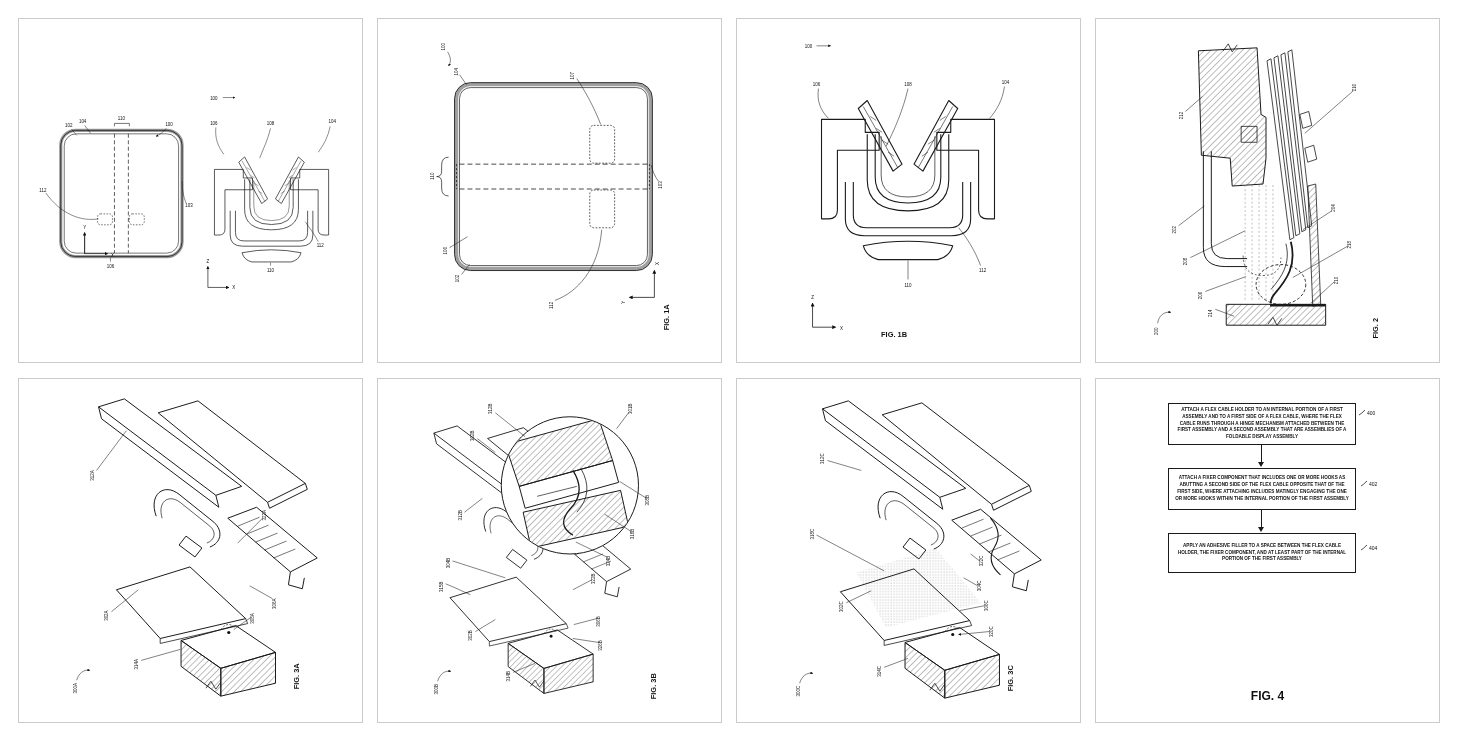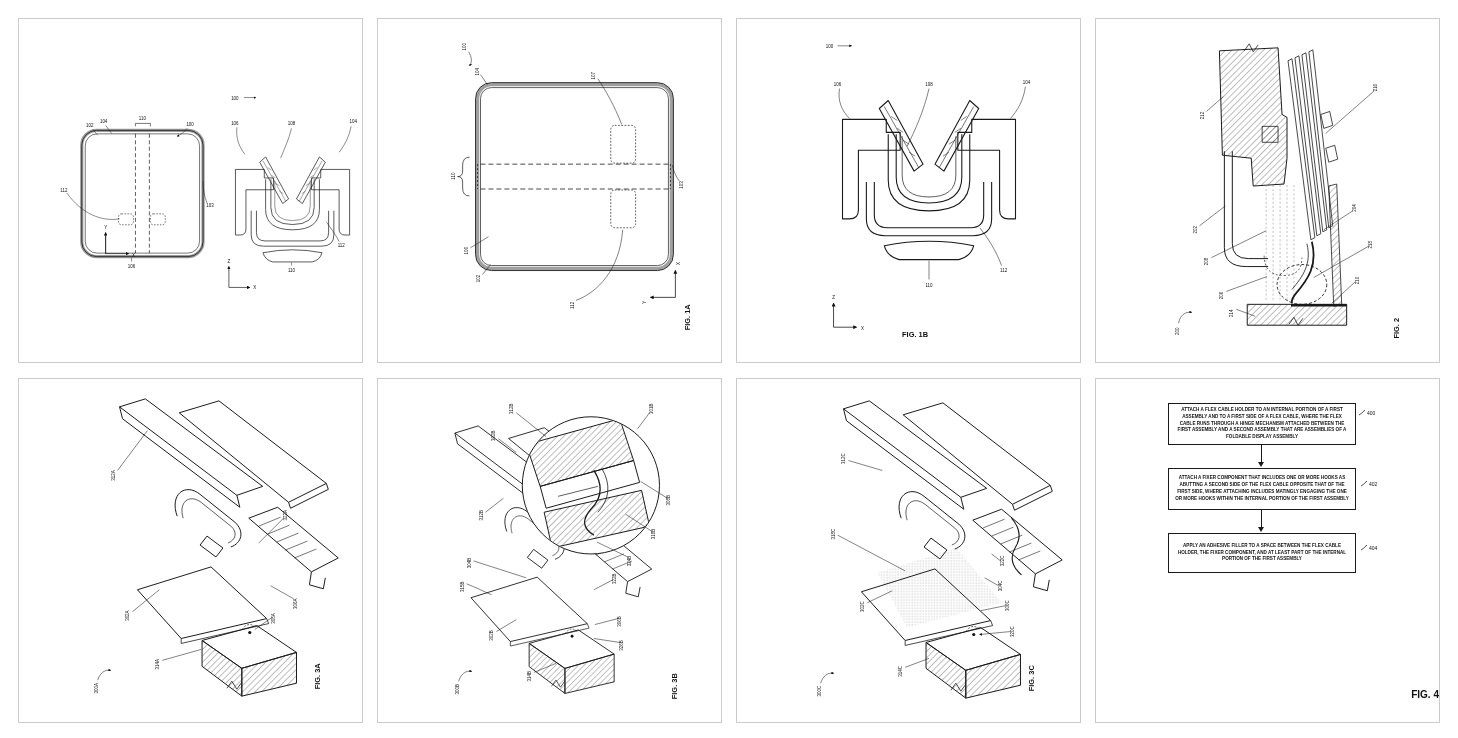--- a/index.html
+++ b/index.html
@@ -1,33 +1,33 @@
 <!DOCTYPE html>
 <html><head>
 <meta charset="utf-8">
 <style>
   html,body{margin:0;padding:0;background:#ffffff;}
   body{font-family:"Liberation Sans", sans-serif;color:#111;}
   .sheet{position:relative;width:1458px;height:738px;background:#fff;display:grid;
          grid-template-columns:repeat(4,345px);grid-template-rows:345px 345px;
          gap:15px 14px;padding:18px 0 0 18px;box-sizing:border-box;}
-  .panel{border:1px solid #cbcbcb;background:#fff;position:relative;box-sizing:border-box;overflow:hidden;padding-left:21px;}
+  .panel{border:1px solid #cbcbcb;background:#fff;position:relative;box-sizing:border-box;overflow:hidden;}
   .panel svg{display:block;}
   text{font-family:"Liberation Sans", sans-serif;fill:#111;}
   .ref{font-size:4.5px;}
   .cap{font-size:7.5px;font-weight:bold;}
   
   .fc-box{position:absolute;left:72px;width:188px;border:1px solid #1a1a1a;background:#fff;
           display:flex;align-items:center;justify-content:center;text-align:center;
           font-size:4.6px;line-height:1.5;font-weight:bold;padding:2px 6px;box-sizing:border-box;color:#111;}
   .fc-line{position:absolute;left:165px;width:0;border-left:1px solid #1a1a1a;}
   .fc-head{position:absolute;left:161.5px;width:0;height:0;border-left:3.5px solid transparent;
            border-right:3.5px solid transparent;border-top:5px solid #1a1a1a;}
   .fc-ref{position:absolute;font-size:5px;display:inline-flex;align-items:flex-end;gap:1px;}
-  .fig4-cap{position:absolute;top:310px;left:0;right:0;text-align:right;font-weight:bold;font-size:10px;}
+  .fig4-cap{position:absolute;top:310px;left:0;right:0;text-align:center;font-weight:bold;font-size:12px;}
 </style>
 </head>
 <body>
 
 <svg width="0" height="0" style="position:absolute">
   <defs>
     <pattern id="hatch" width="4.5" height="4.5" patternUnits="userSpaceOnUse" patternTransform="rotate(45)">
       <line x1="0" y1="0" x2="0" y2="4.5" stroke="#444" stroke-width="0.7"></line>
     </pattern>
     <pattern id="dots" width="2.8" height="2.8" patternUnits="userSpaceOnUse">

